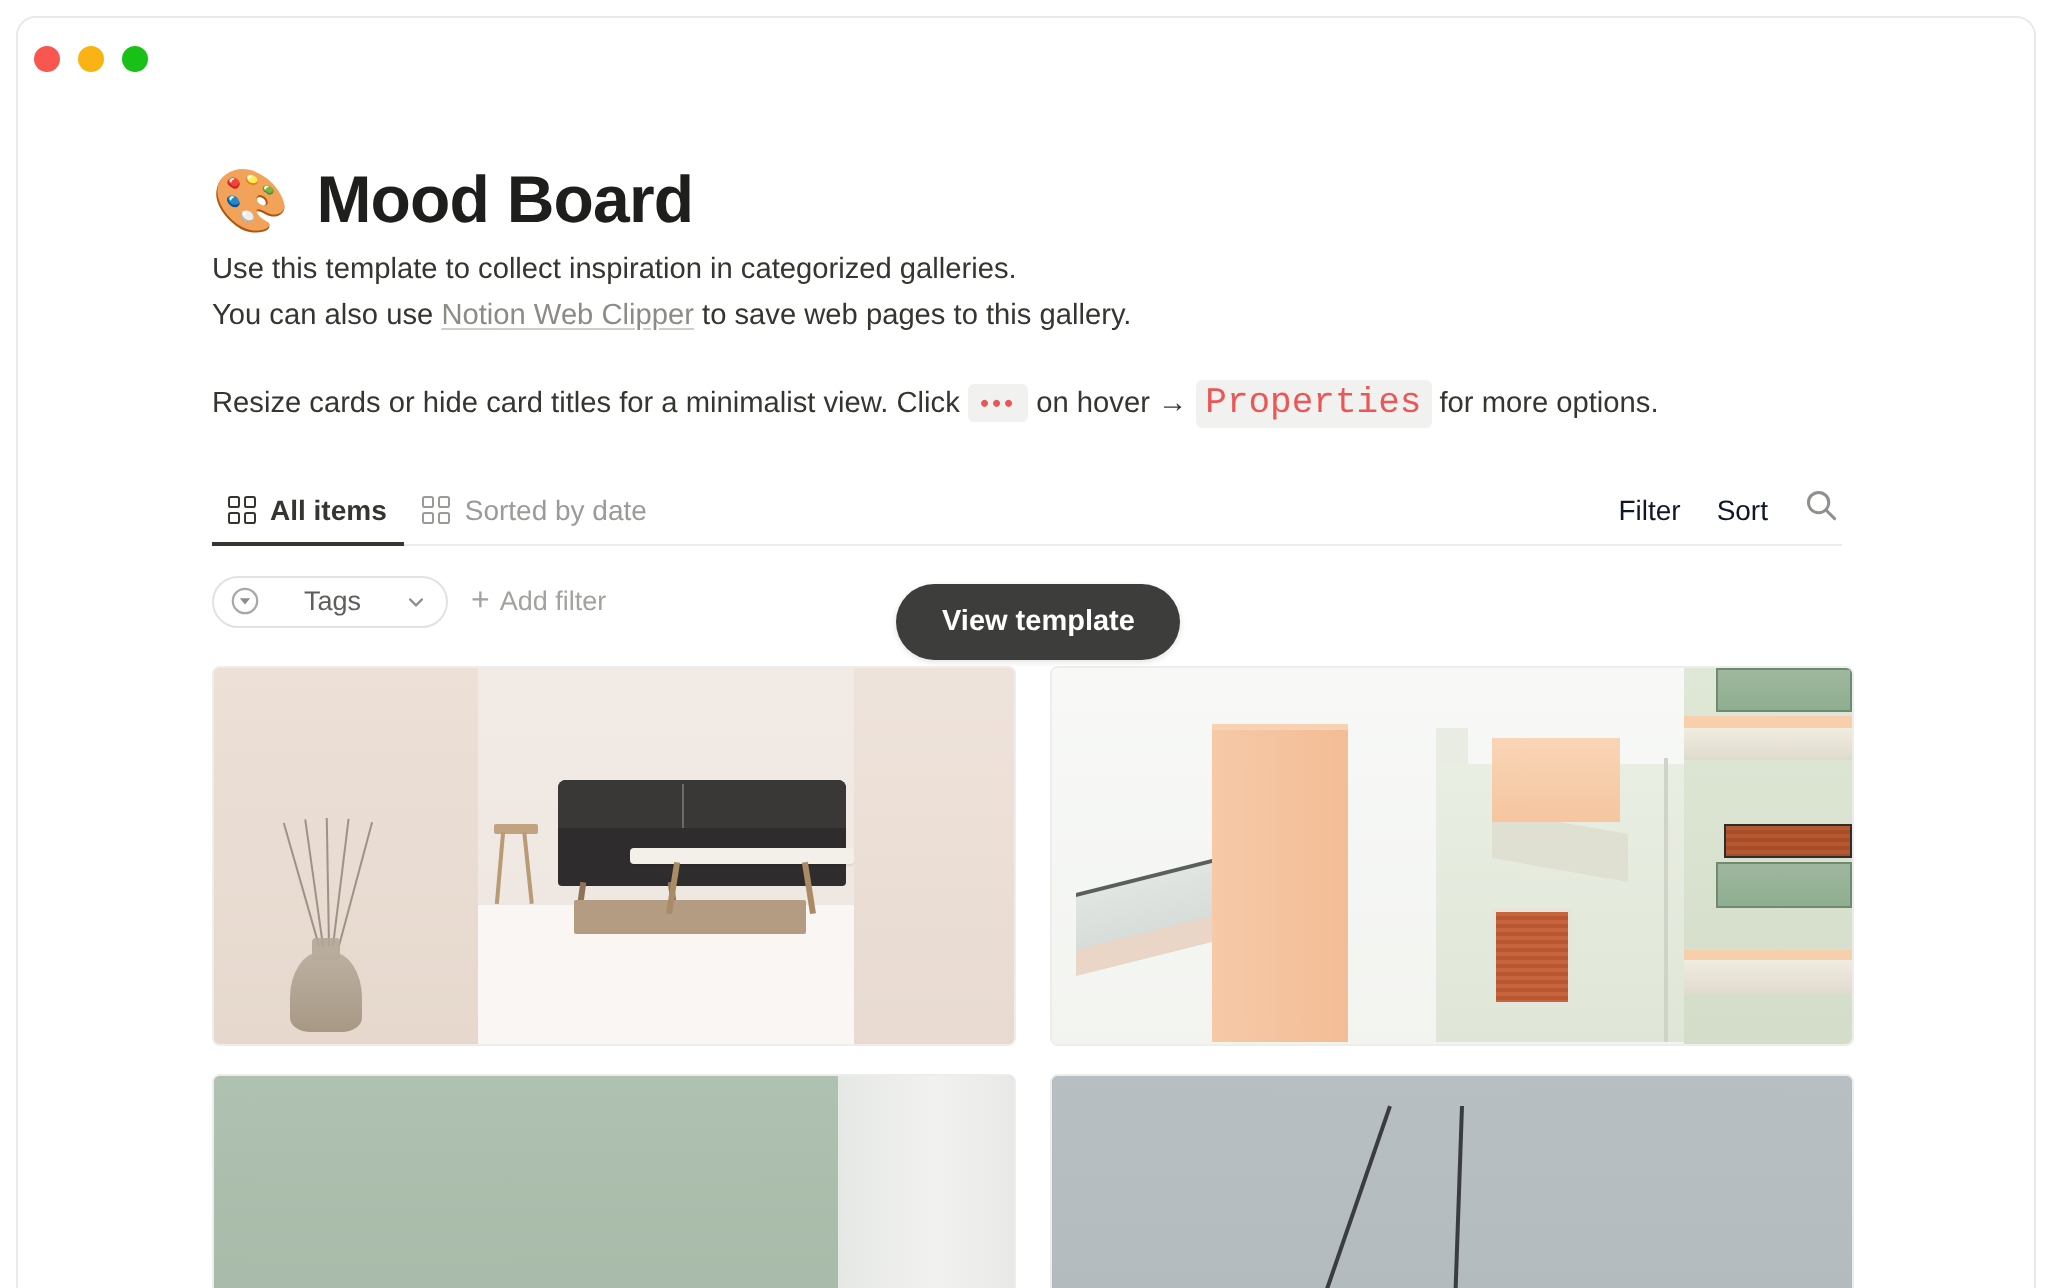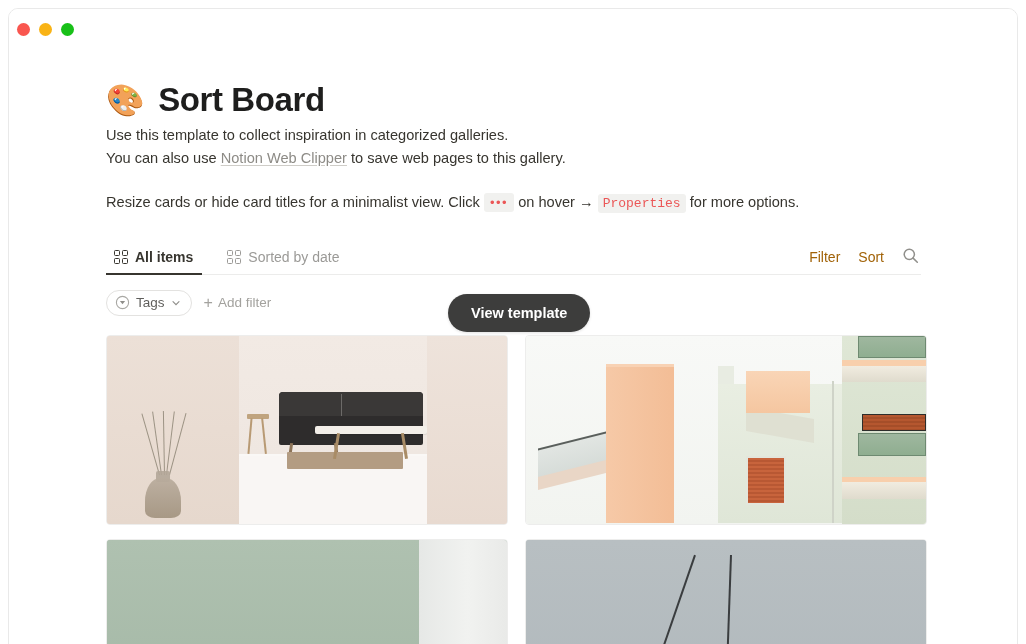--- a/index.html
+++ b/index.html
@@ -79,21 +79,21 @@
   .link {
     color: #8d8b86;
     text-decoration: underline;
     text-decoration-color: #cfcdc8;
     text-underline-offset: 2px;
   }
   .spacer-line { height: 22px; }
 
   code.inline {
     font-family: "Liberation Mono", monospace;
-    font-size: 13px;
+    font-size: 18px;
     background: #f1f1ef;
     color: #eb5757;
     border-radius: 3px;
     padding: 2px 5px;
   }
   code.dots {
     font-family: "Liberation Sans", sans-serif;
     font-size: 13px;
     letter-spacing: 1.5px;
     background: #f1f1ef;
@@ -106,21 +106,21 @@
   
   .tabs-row {
     margin-top: 25px;
     position: relative;
     display: flex;
     align-items: center;
     justify-content: space-between;
     height: 34px;
     border-bottom: 1px solid #ececeb;
   }
-  .tabs { display: flex; align-items: flex-end; gap: 16px; height: 34px; }
+  .tabs { display: flex; align-items: flex-end; gap: 0; height: 34px; }
   .tab {
     display: flex;
     align-items: center;
     gap: 7px;
     height: 34px;
     padding: 0 9px;
     font-size: 14px;
     color: #9b9a97;
     cursor: pointer;
     position: relative;
@@ -145,38 +145,38 @@
   .grid-icon i {
     display: block;
     width: 6px; height: 6px;
     border: 1.4px solid currentColor;
     border-radius: 1.4px;
   }
 
   .tools { display: flex; align-items: center; gap: 18px; padding-right: 2px; }
   .tool {
     font-size: 14px;
-    color: #a16207;
+    color: #0f172a;
     cursor: pointer;
   }
   .search-icon { display: block; color: #908f8b; cursor: pointer; }
 
   
   .filter-bar {
     margin-top: 14px;
     display: flex;
     align-items: center;
     gap: 12px;
     height: 28px;
     position: relative;
   }
   .tag-pill {
     display: flex;
     align-items: center;
-    gap: 6px;
+    gap: 22px;
     height: 26px;
     padding: 0 10px 0 8px;
     border: 1px solid #e3e2e0;
     border-radius: 14px;
     font-size: 13.5px;
     color: #5f5e5b;
     cursor: pointer;
     background: #fff;
   }
   .add-filter {
@@ -334,21 +334,21 @@
         <span class="light red"></span>
         <span class="light yellow"></span>
         <span class="light green"></span>
       </div>
     </div>
 
     <div class="content">
 
       <div class="page-title">
         <span class="title-emoji">🎨</span>
-        <span>Sort Board</span>
+        <span>Mood Board</span>
       </div>
 
       <div class="desc">
         <p>Use this template to collect inspiration in categorized galleries.</p>
         <p><span>You can also use </span><a class="link" href="#">Notion Web Clipper</a><span> to save web pages to this gallery.</span></p>
         <div class="spacer-line"></div>
         <p><span>Resize cards or hide card titles for a minimalist view. Click </span><code class="dots">•••</code><span> on hover </span><span class="arrow">→</span><span>&nbsp;</span><code class="inline">Properties</code><span> for more options.</span></p>
       </div>
 
       <div class="tabs-row">

